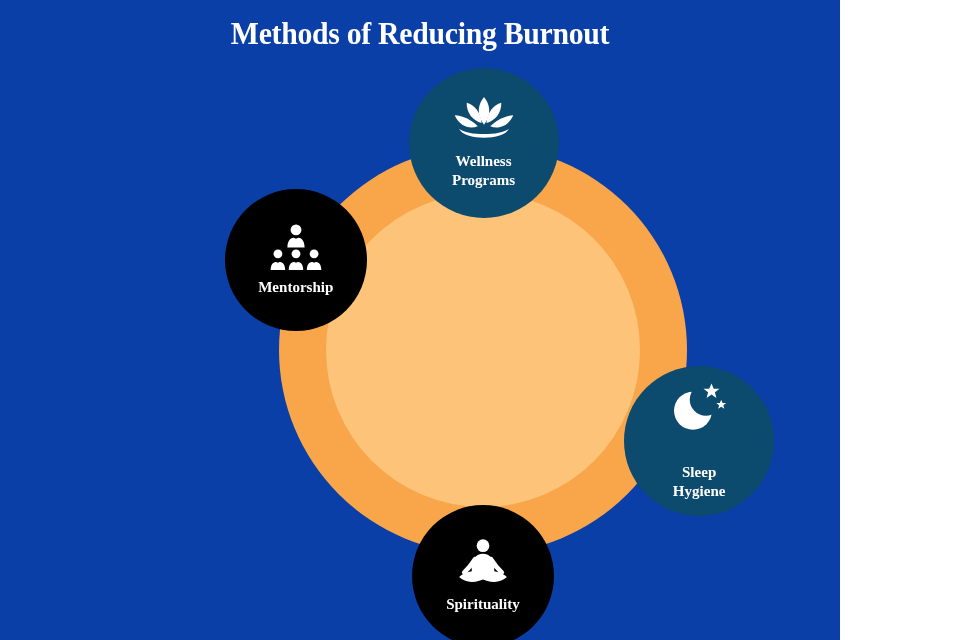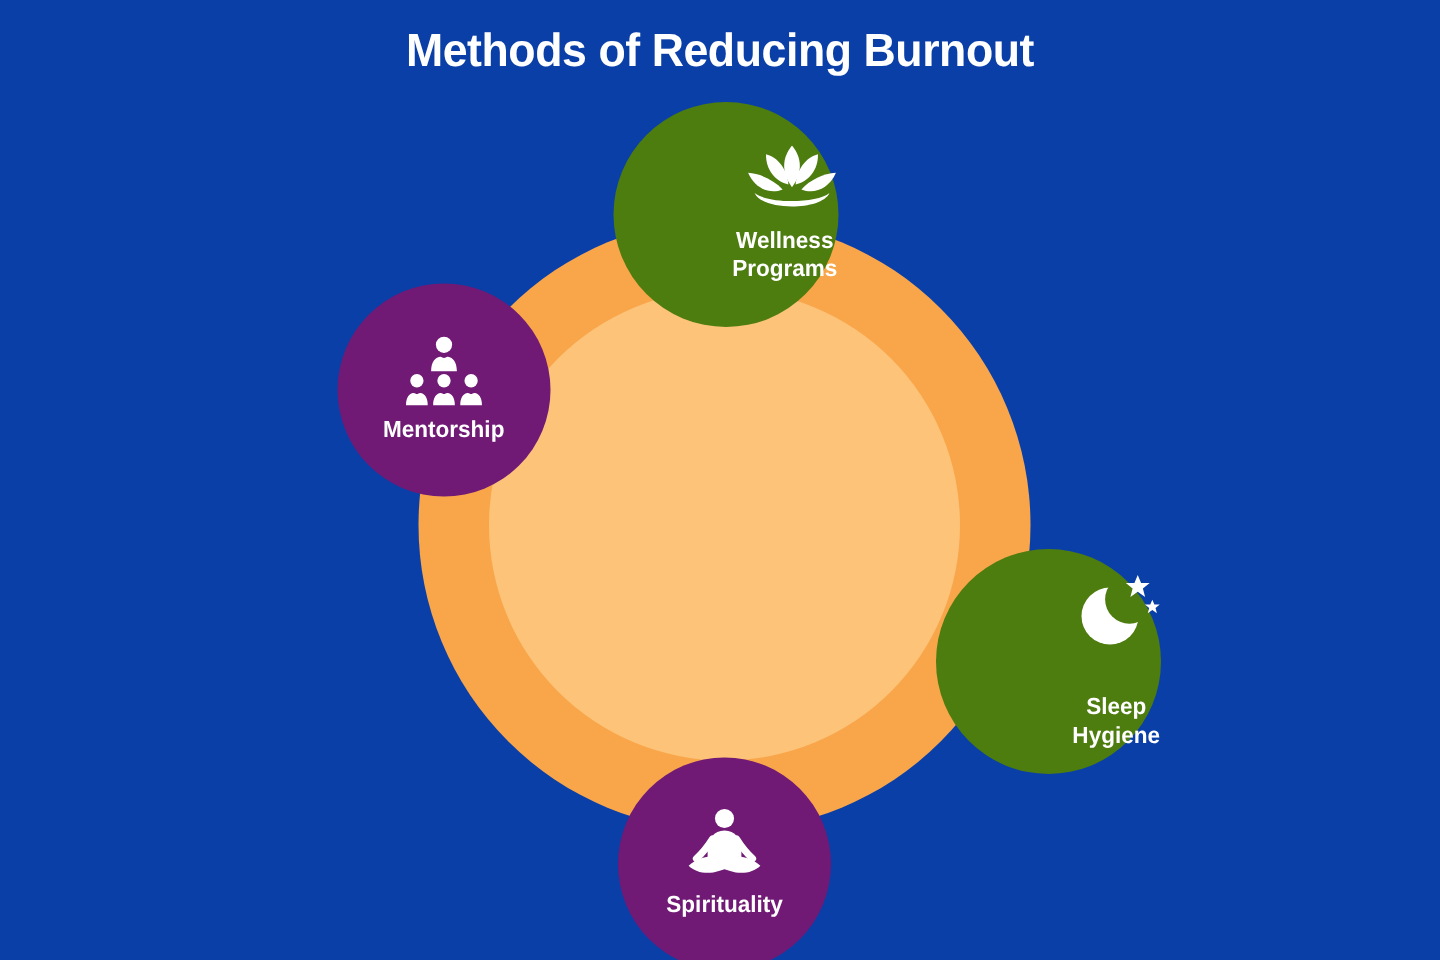--- a/index.html
+++ b/index.html
@@ -1,21 +1,21 @@
 <!DOCTYPE html>
 <html><head>
 <meta charset="utf-8">
 <style>
   html,body{margin:0;padding:0;}
   .canvas{
     position:relative;
-    width:960px;height:640px;
+    width:840px;height:640px;
     background:#0a3fa8;
     overflow:hidden;
-    font-family:Liberation Sans, sans-serif;
+    font-family:Liberation Serif, serif;
   }
   .title{
     position:absolute;
     top:16px;left:0;right:0;
     margin:0;
     text-align:center;
     color:#ffffff;
     font-size:31px;
     font-weight:800;
     letter-spacing:-0.3px;
@@ -37,22 +37,22 @@
   }
   .node{
     position:absolute;
     border-radius:50%;
     display:flex;
     flex-direction:column;
     align-items:center;
     justify-content:center;
     text-align:center;
   }
-  .node.navy{width:150px;height:150px;background:#4d7c0f;align-items:flex-end;}
-  .node.blue{width:142px;height:142px;background:#701a75;text-align:right;}
+  .node.navy{width:150px;height:150px;background:#0c4a6e;}
+  .node.blue{width:142px;height:142px;background:#000000;text-align:right;}
   .node .icon{display:block;line-height:0;margin-bottom:7px;}
   .node .label{
     color:#ffffff;
     font-size:15.5px;
     font-weight:bold;
     line-height:1.22;
     transform:scaleX(0.97);
   }
   .node .label span{display:block;}
   

